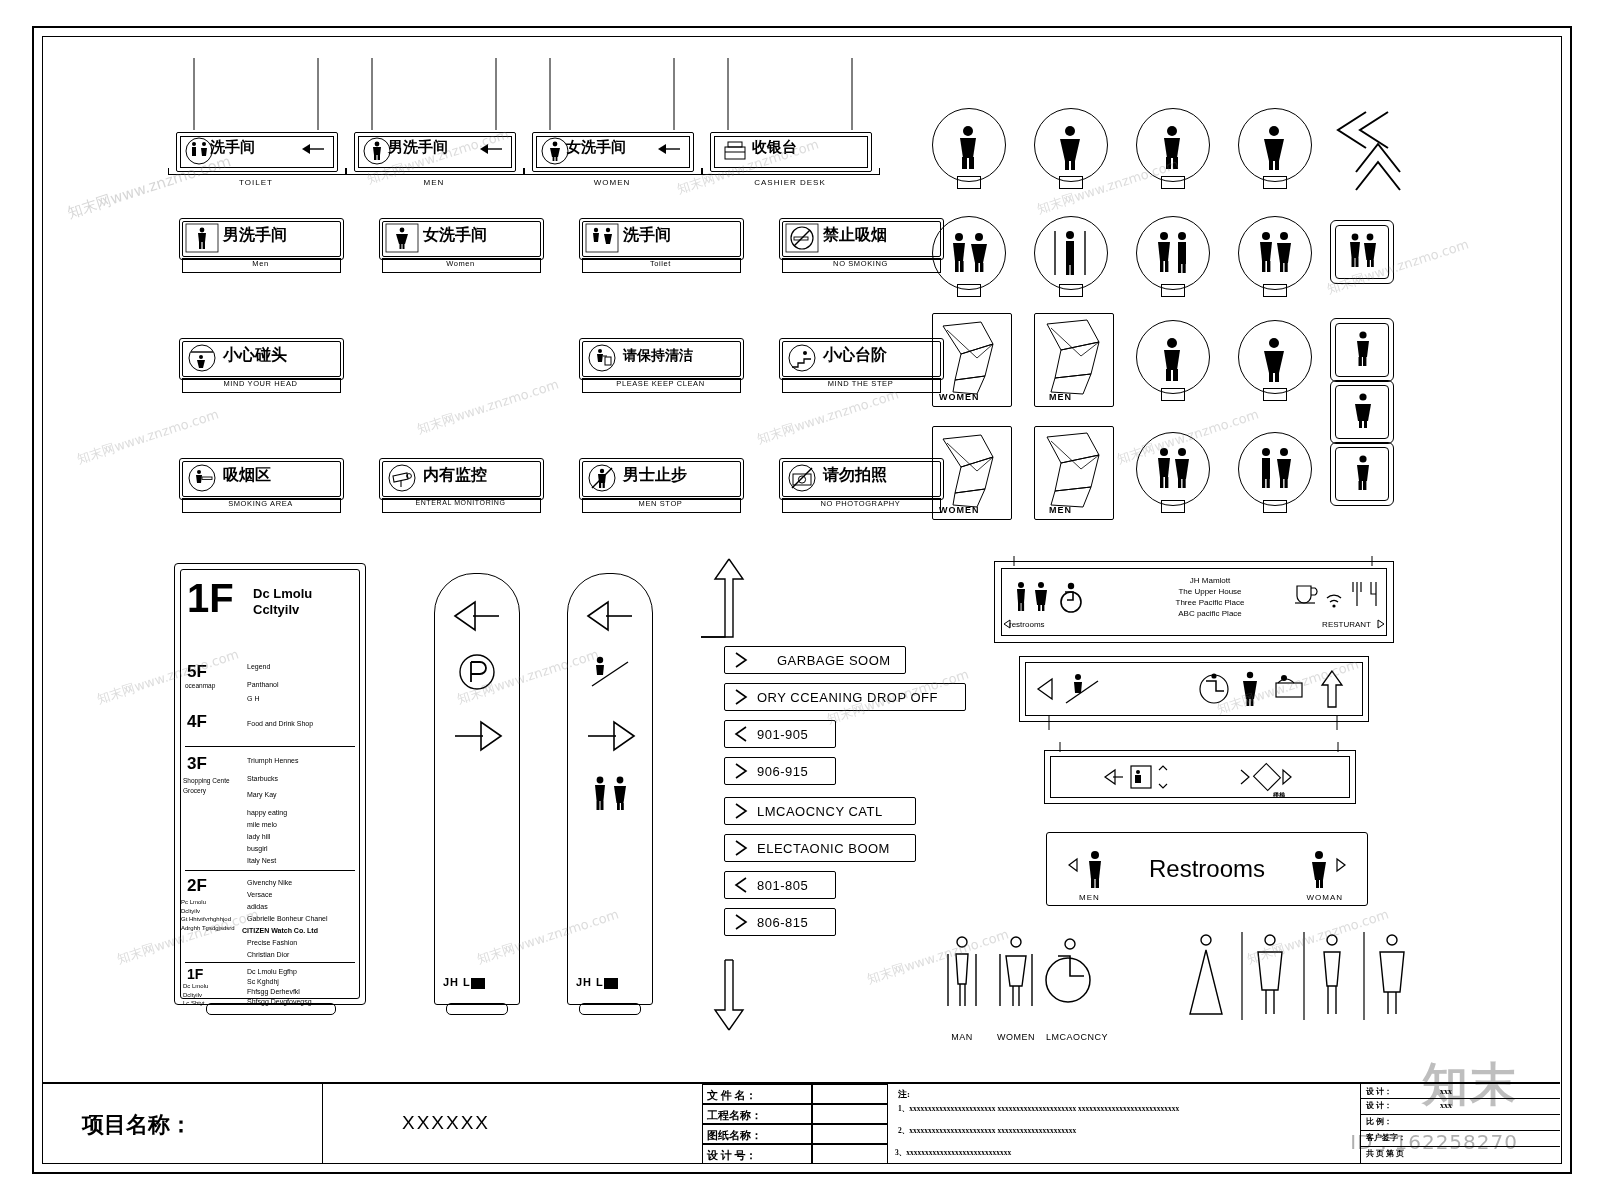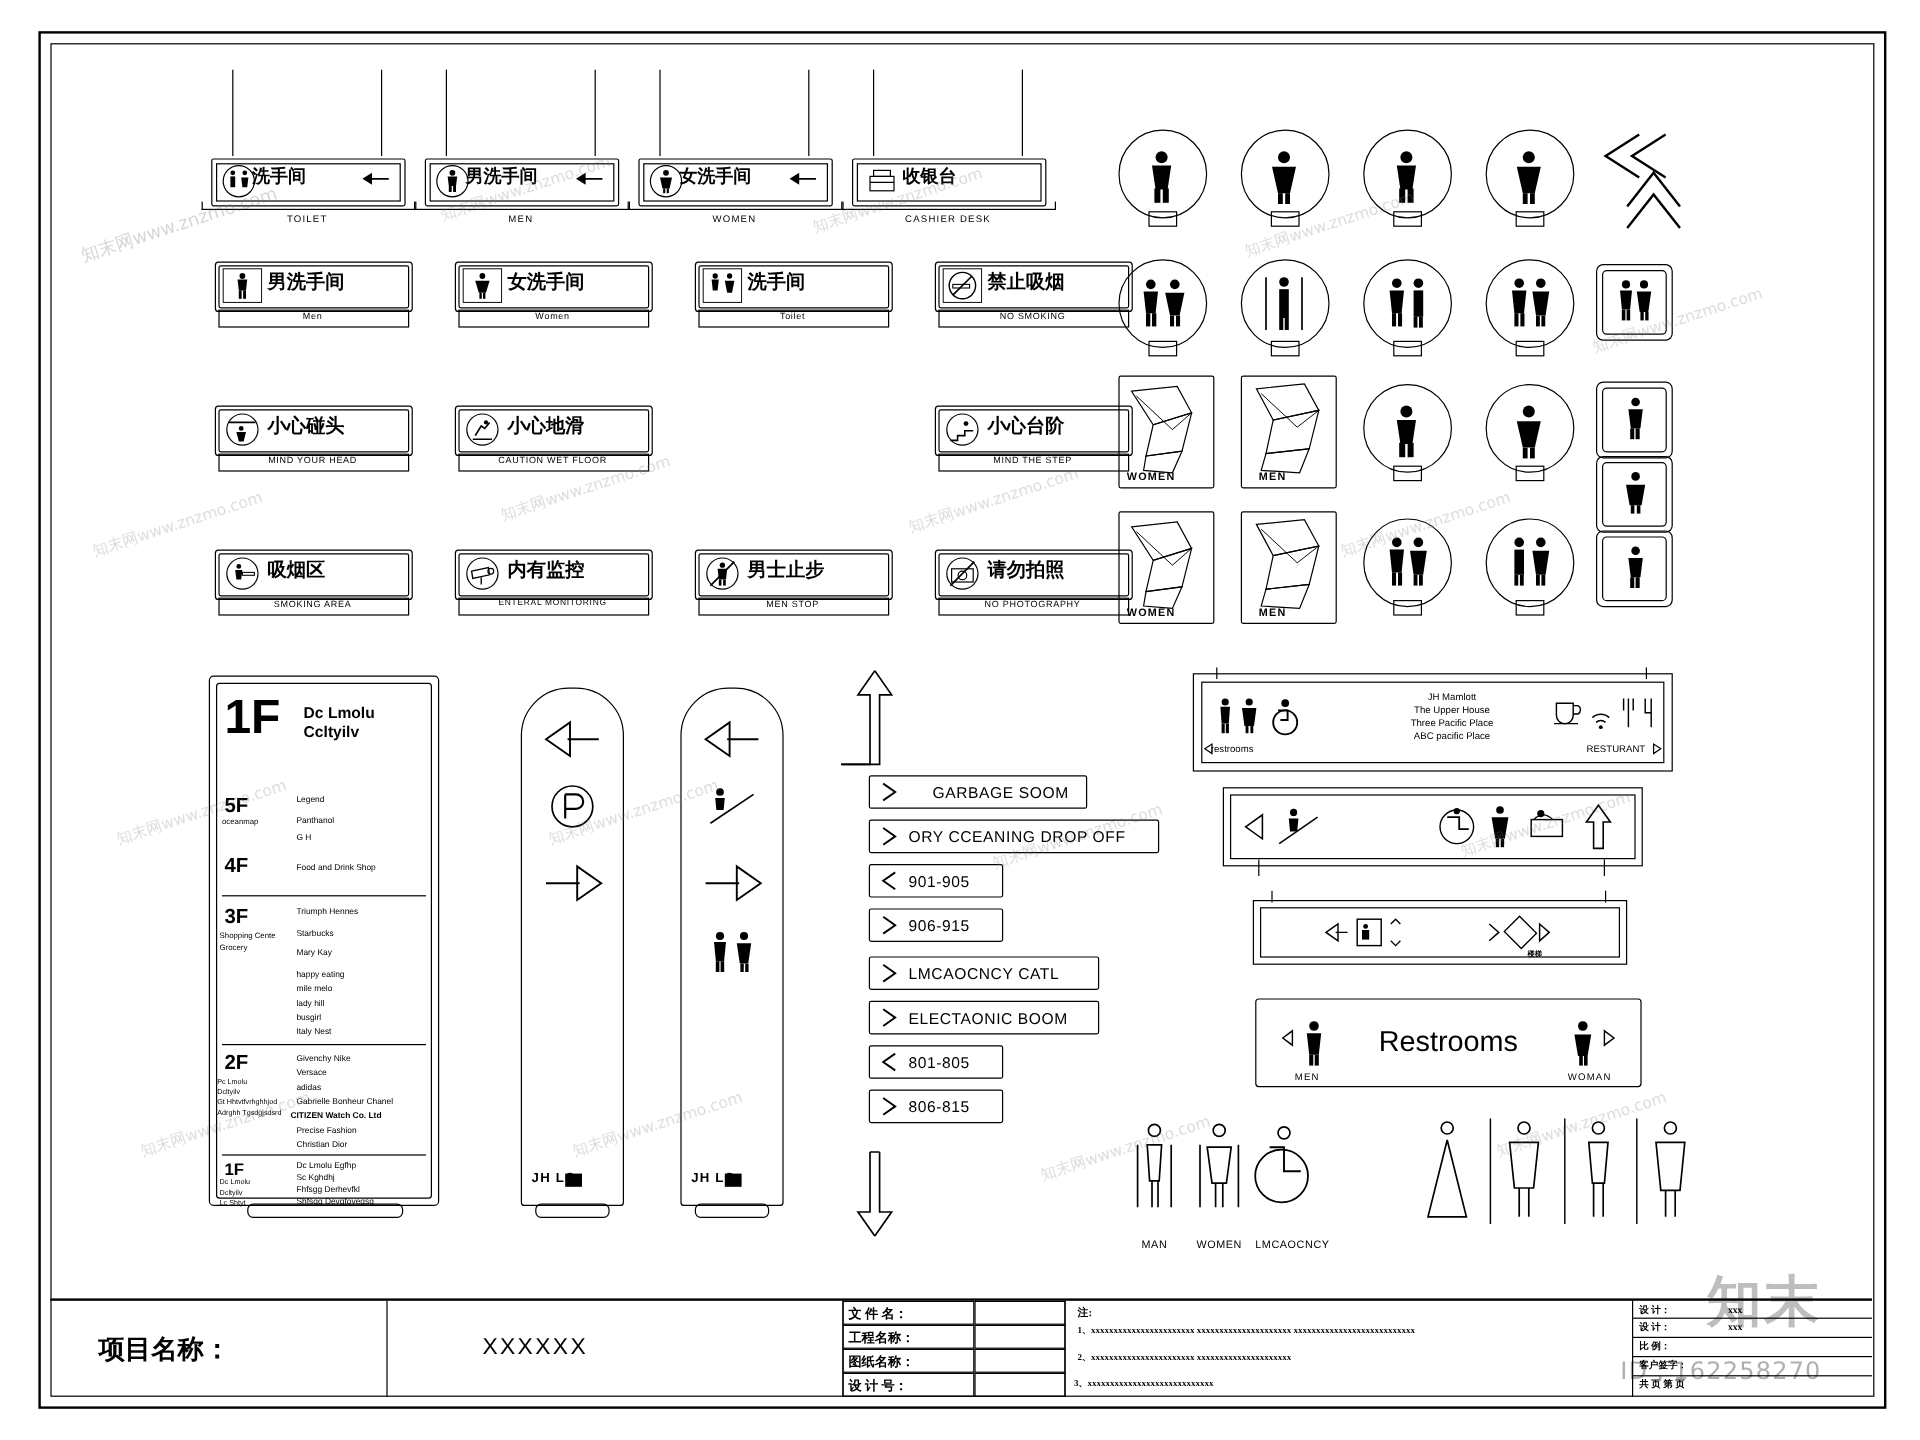--- a/index.html
+++ b/index.html
@@ -218,32 +218,33 @@
       <svg class="ic" viewBox="0 0 34 30">
         <circle cx="17" cy="15" r="13" fill="none" stroke="#000" stroke-width="1"></circle>
         <line x1="6" y1="9" x2="28" y2="9" stroke="#000" stroke-width="1.4"></line>
         <circle cx="16" cy="14" r="2" fill="#000"></circle>
           <path d="M12 17 h8 l-2 8 h-4 Z" fill="#000"></path>
       </svg>
       <div class="cnx cn">小心碰头</div>
       <div class="band"></div>
       <div class="en">MIND YOUR HEAD</div>
     </div>
-    <div class="plaque" style="left:345px;top:310px;">
+    <div class="plaque" style="left:545px;top:310px;">
       <div class="outer"></div>
       <div class="inner"></div>
       <svg class="ic" viewBox="0 0 34 30">
         <circle cx="17" cy="15" r="13" fill="none" stroke="#000" stroke-width="1"></circle>
-        <path d="M9 23 L25 23" stroke="#000" stroke-width="1.2"></path>
-        <path d="M11 20 l5 -8 l3 2 l4 -5" fill="none" stroke="#000" stroke-width="1.4"></path>
-        <circle cx="20" cy="9" r="1.8" fill="#000"></circle>
-      </svg>
-      <div class="cnx cn">小心地滑</div>
-      <div class="band"></div>
-      <div class="en">CAUTION WET FLOOR</div>
+        <circle cx="15" cy="8" r="2" fill="#000"></circle>
+          <path d="M12 11 h6 l-1 8 h-4 Z" fill="#000"></path>
+        <rect x="20" y="14" width="6" height="8" fill="none" stroke="#000" stroke-width="1"></rect>
+        <line x1="18" y1="13" x2="22" y2="13" stroke="#000" stroke-width="1"></line>
+      </svg>
+      <div class="cnx cn" style="font-size:14px;top:9px;">请保持清洁</div>
+      <div class="band"></div>
+      <div class="en">PLEASE KEEP CLEAN</div>
     </div>
     <div class="plaque" style="left:745px;top:310px;">
       <div class="outer"></div>
       <div class="inner"></div>
       <svg class="ic" viewBox="0 0 34 30">
         <circle cx="17" cy="15" r="13" fill="none" stroke="#000" stroke-width="1"></circle>
         <path d="M7 24 L13 24 L13 20 L19 20 L19 16 L26 16" fill="none" stroke="#000" stroke-width="1.3"></path>
         <circle cx="20" cy="10" r="2" fill="#000"></circle>
       </svg>
       <div class="cnx cn">小心台阶</div>

